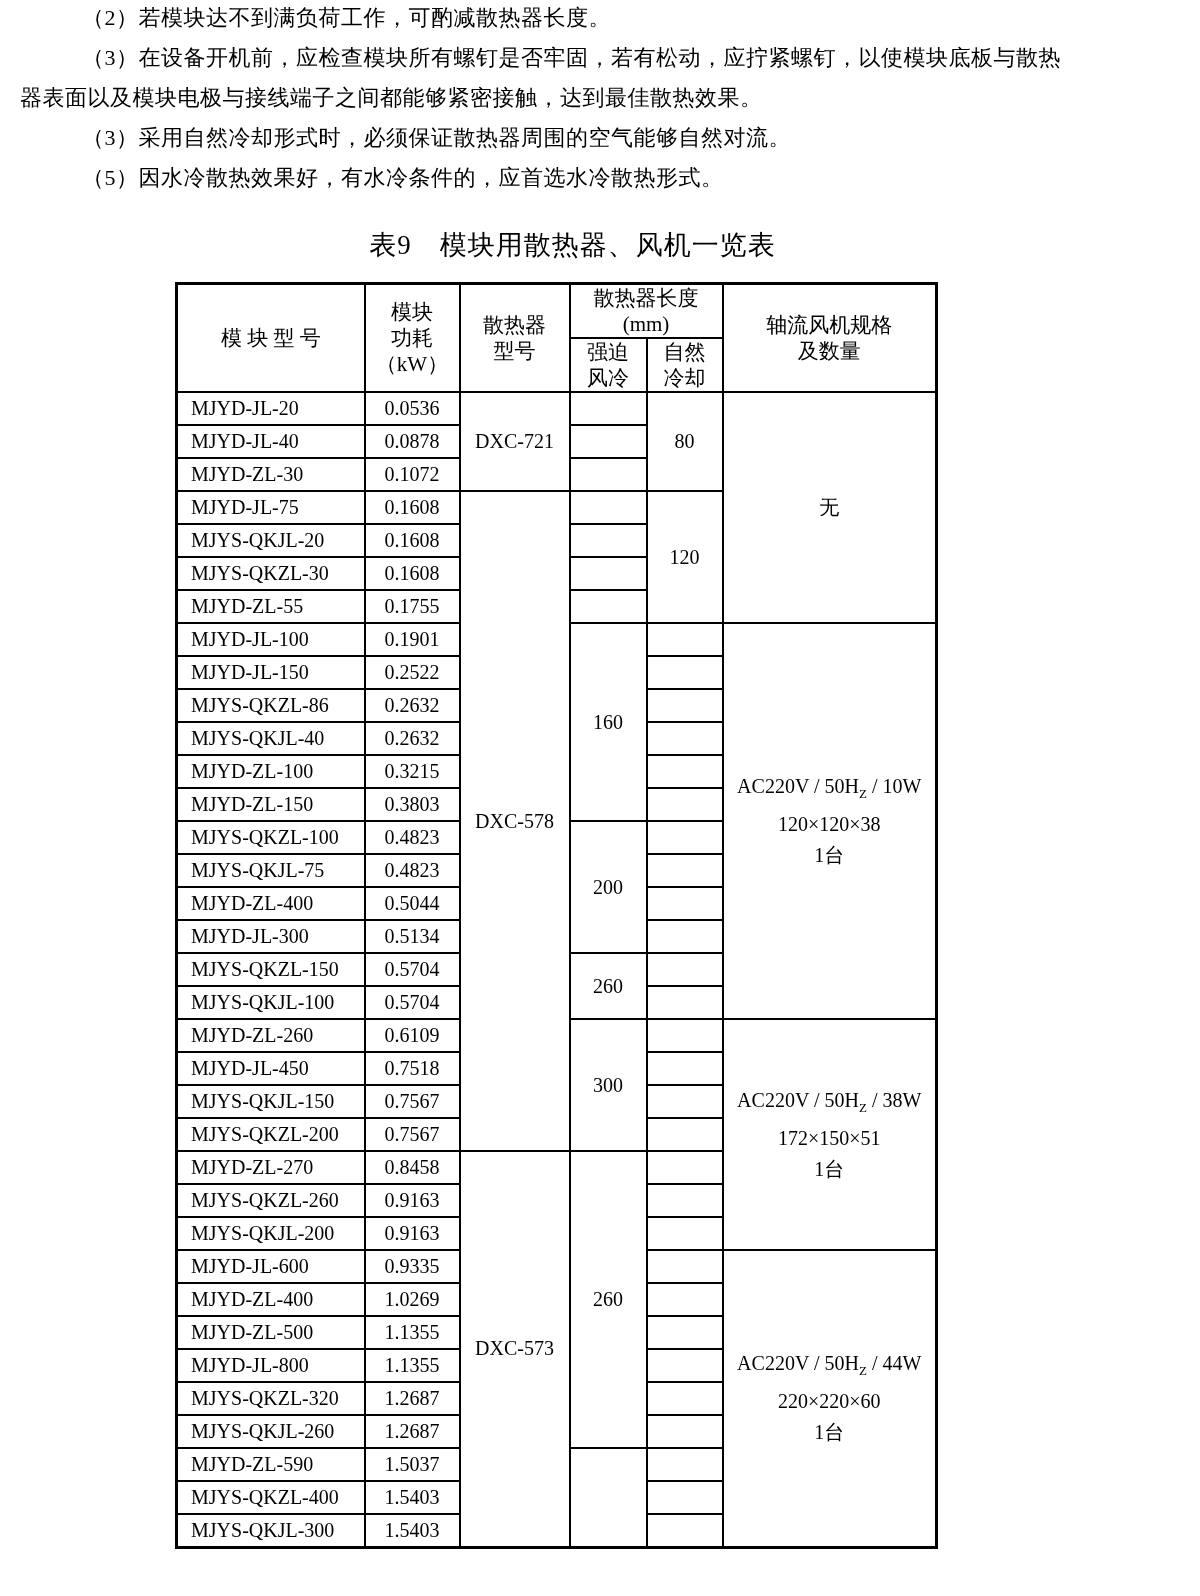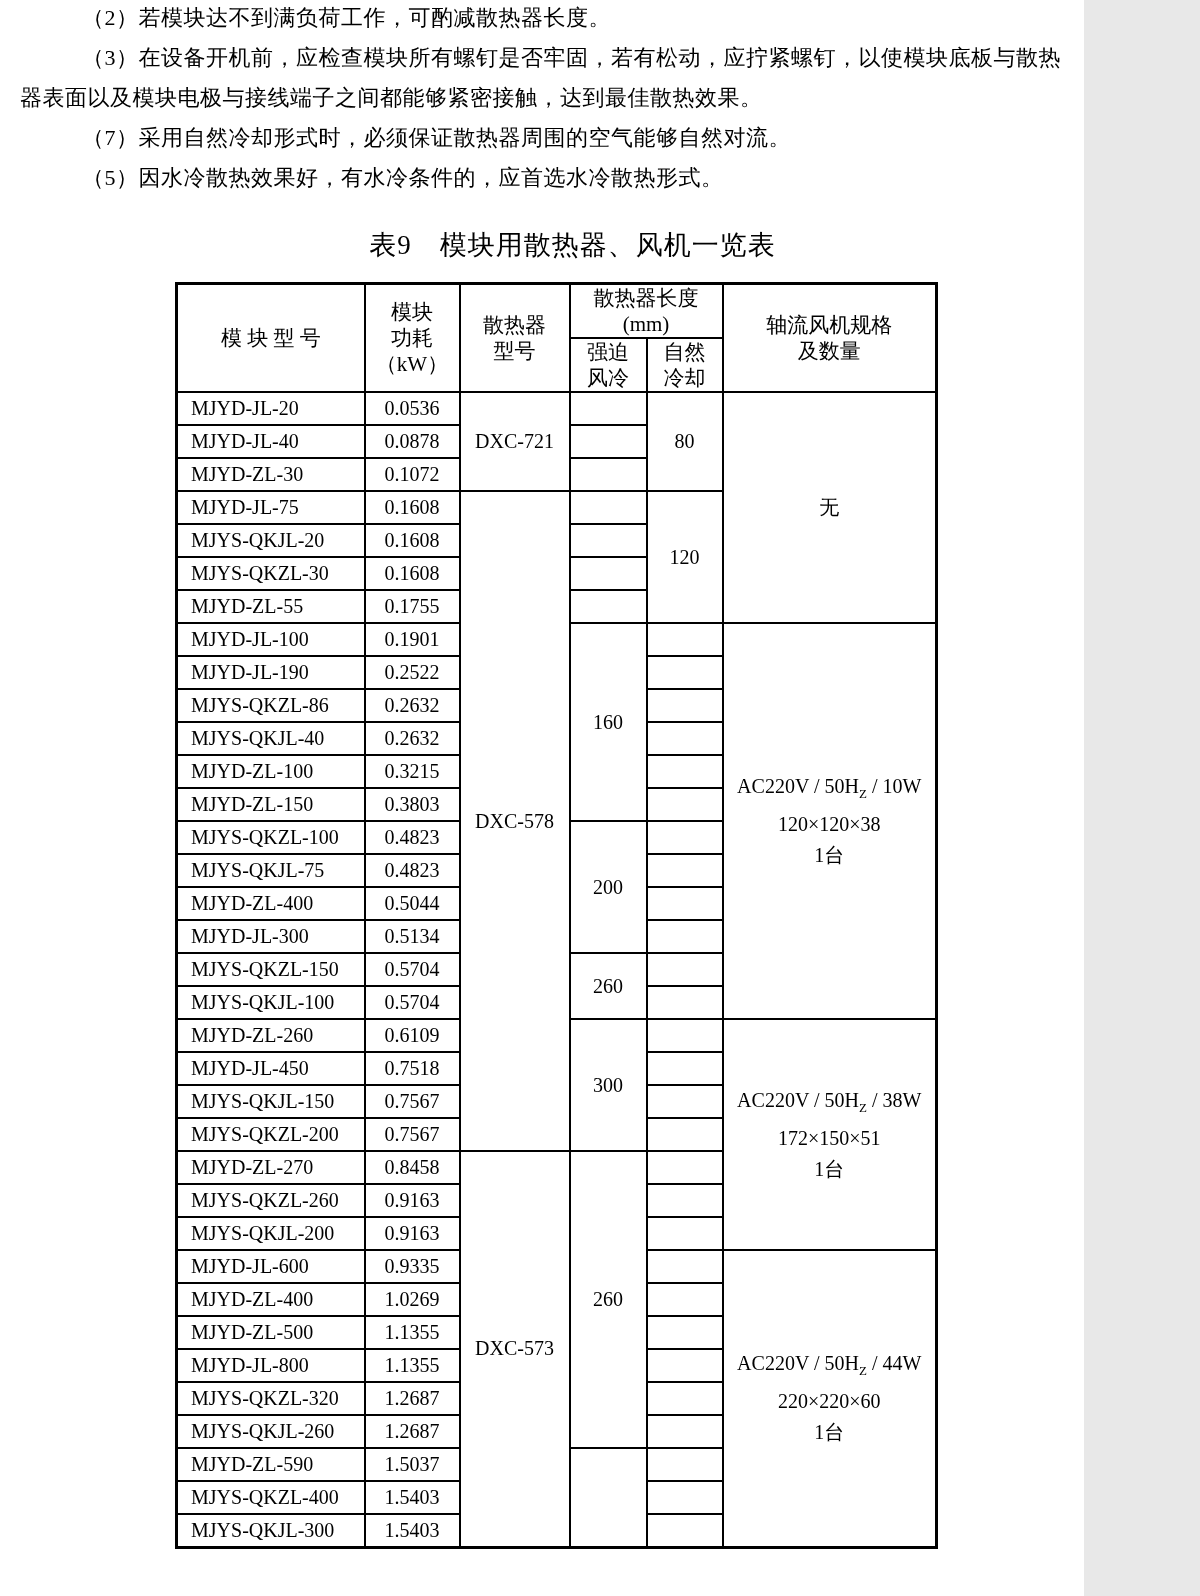--- a/index.html
+++ b/index.html
@@ -1,19 +1,19 @@
 <!DOCTYPE html>
 <html><head>
 <meta charset="utf-8">
 <style>
   * { margin: 0; padding: 0; box-sizing: border-box; }
   html, body { background: #e8e8e8; }
   .page {
     position: relative;
-    width: 1084px;
+    width: 1200px;
     height: 1596px;
     background: #ffffff;
     color: #000000;
     font-family: "Liberation Serif", "DejaVu Serif", serif;
     overflow: hidden;
   }
   
   .paras {
     position: absolute;
     top: -2px;
@@ -80,21 +80,21 @@
 </style>
 </head>
 <body>
 
 <div class="page">
 
   <div class="paras" id="paras">
       <div class="para-line indent">（2）若模块达不到满负荷工作，可酌减散热器长度。</div>
       <div class="para-line indent">（3）在设备开机前，应检查模块所有螺钉是否牢固，若有松动，应拧紧螺钉，以使模块底板与散热</div>
       <div class="para-line">器表面以及模块电极与接线端子之间都能够紧密接触，达到最佳散热效果。</div>
-      <div class="para-line indent">（7）采用自然冷却形式时，必须保证散热器周围的空气能够自然对流。</div>
+      <div class="para-line indent">（3）采用自然冷却形式时，必须保证散热器周围的空气能够自然对流。</div>
       <div class="para-line indent">（5）因水冷散热效果好，有水冷条件的，应首选水冷散热形式。</div>
     </div>
 
   <div class="table-title">表9　模块用散热器、风机一览表</div>
 
   <table class="spec">
     <colgroup>
       <col style="width:188px">
       <col style="width:95px">
       <col style="width:110px">
@@ -170,21 +170,21 @@
           <td class="c-power">0.1901</td>
           <td class="c-num" rowspan="6">160</td>
           <td class="c-num"></td>
           <td class="c-fan" rowspan="12">
             <div>AC220V / 50H<sub>Z</sub> / 10W</div>
             <div>120×120×38</div>
             <div>1台</div>
           </td>
         </tr>
         <tr>
-          <td class="c-model">MJYD-JL-190</td>
+          <td class="c-model">MJYD-JL-150</td>
           <td class="c-power">0.2522</td>
           <td class="c-num"></td>
         </tr>
         <tr>
           <td class="c-model">MJYS-QKZL-86</td>
           <td class="c-power">0.2632</td>
           <td class="c-num"></td>
         </tr>
         <tr>
           <td class="c-model">MJYS-QKJL-40</td>

